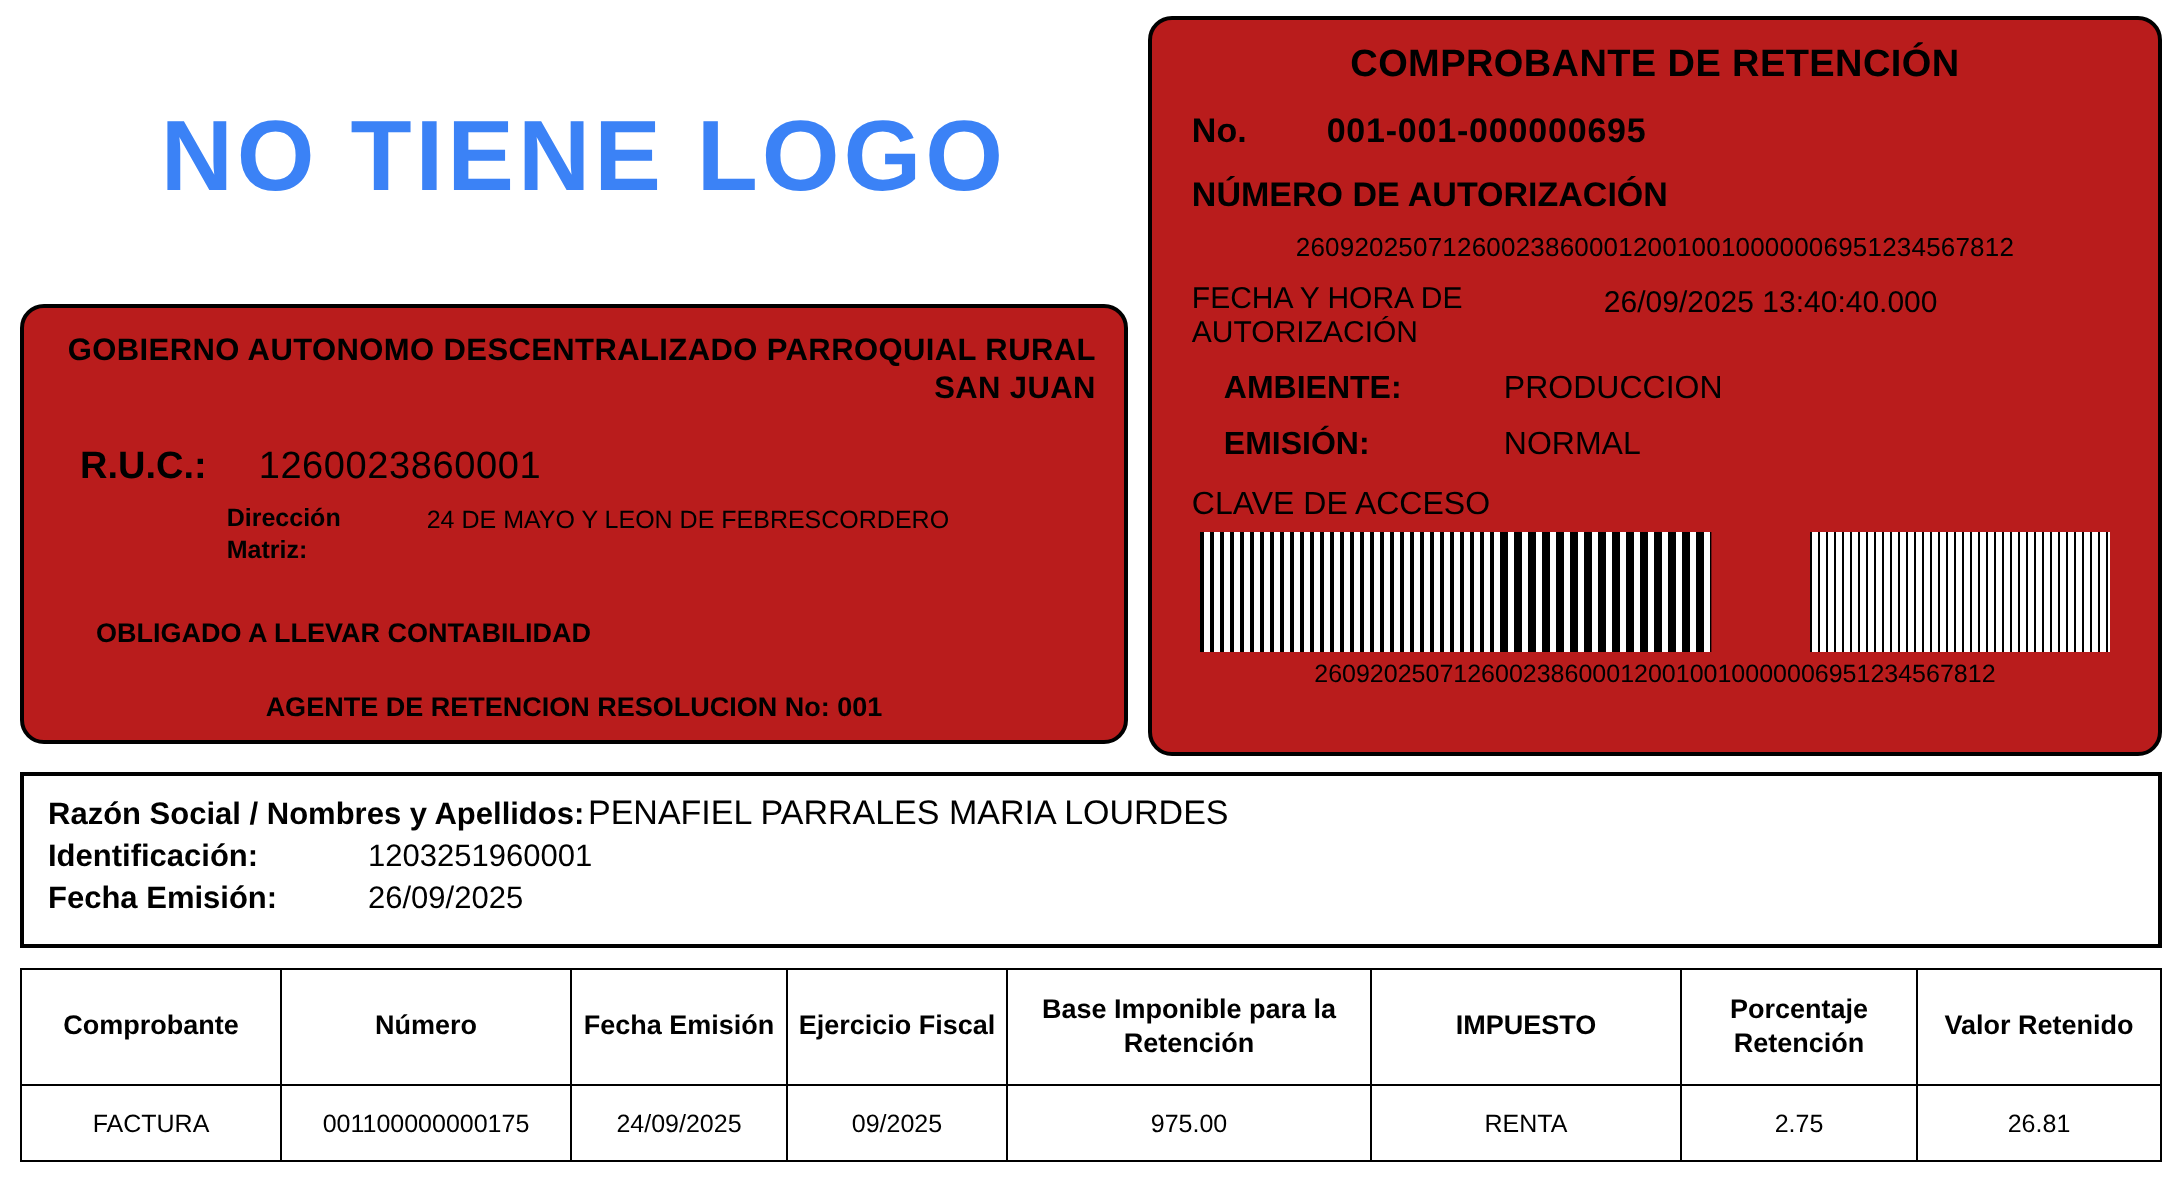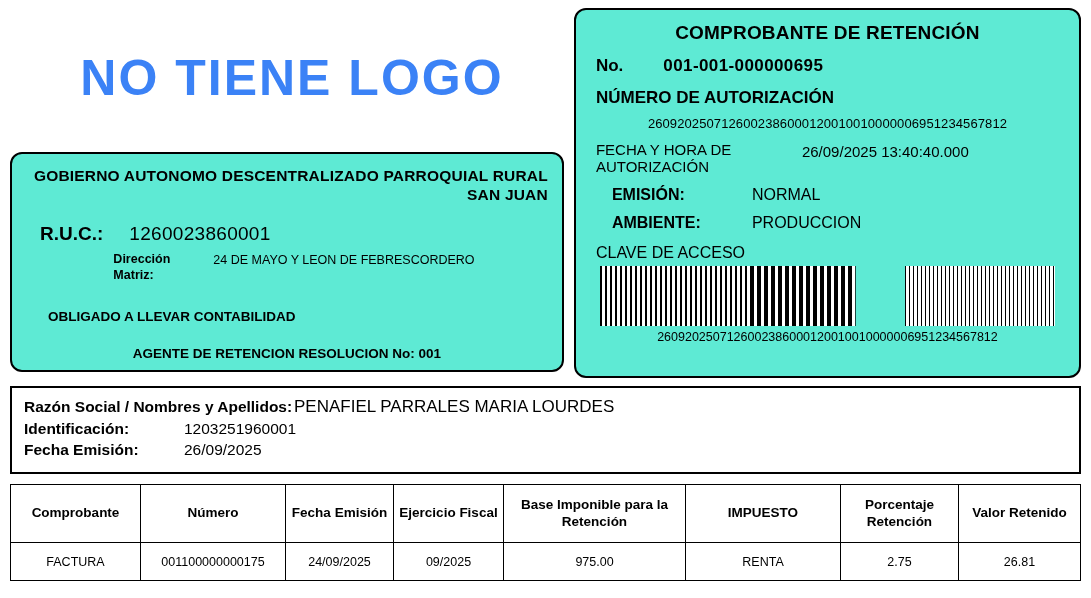--- a/index.html
+++ b/index.html
@@ -50,21 +50,21 @@
     font-weight: bold;
     font-size: 50px;
     letter-spacing: 2px;
     font-family: "Liberation Sans", sans-serif;
     white-space: nowrap;
   }
 
   .rounded-box {
     border: 2px solid #000;
     border-radius: 12px;
-    background: #5eead4;
+    background: #b91c1c;
   }
 
   .issuer-box {
     margin-top: 4px;
     height: 220px;
     padding: 12px 14px 8px 14px;
     position: relative;
   }
   .issuer-title {
     text-align: right;
@@ -307,27 +307,27 @@
 
       <div class="auth-title">NÚMERO DE AUTORIZACIÓN</div>
       <div class="auth-number">2609202507126002386000120010010000006951234567812</div>
 
       <div class="fecha-row">
         <span class="fecha-label">FECHA Y HORA DE AUTORIZACIÓN</span>
         <span class="fecha-value">26/09/2025 13:40:40.000</span>
       </div>
 
       <div class="kv-row">
+        <span class="kv-label">AMBIENTE:</span>
+        <span class="kv-value">PRODUCCION</span>
+      </div>
+
+      <div class="kv-row">
         <span class="kv-label">EMISIÓN:</span>
         <span class="kv-value">NORMAL</span>
-      </div>
-
-      <div class="kv-row">
-        <span class="kv-label">AMBIENTE:</span>
-        <span class="kv-value">PRODUCCION</span>
       </div>
 
       <div class="clave-label">CLAVE DE ACCESO</div>
 
       <div class="barcode"></div>
       <div class="barcode-text">2609202507126002386000120010010000006951234567812</div>
     </div>
   </div>
 
   <div class="receiver-box">

